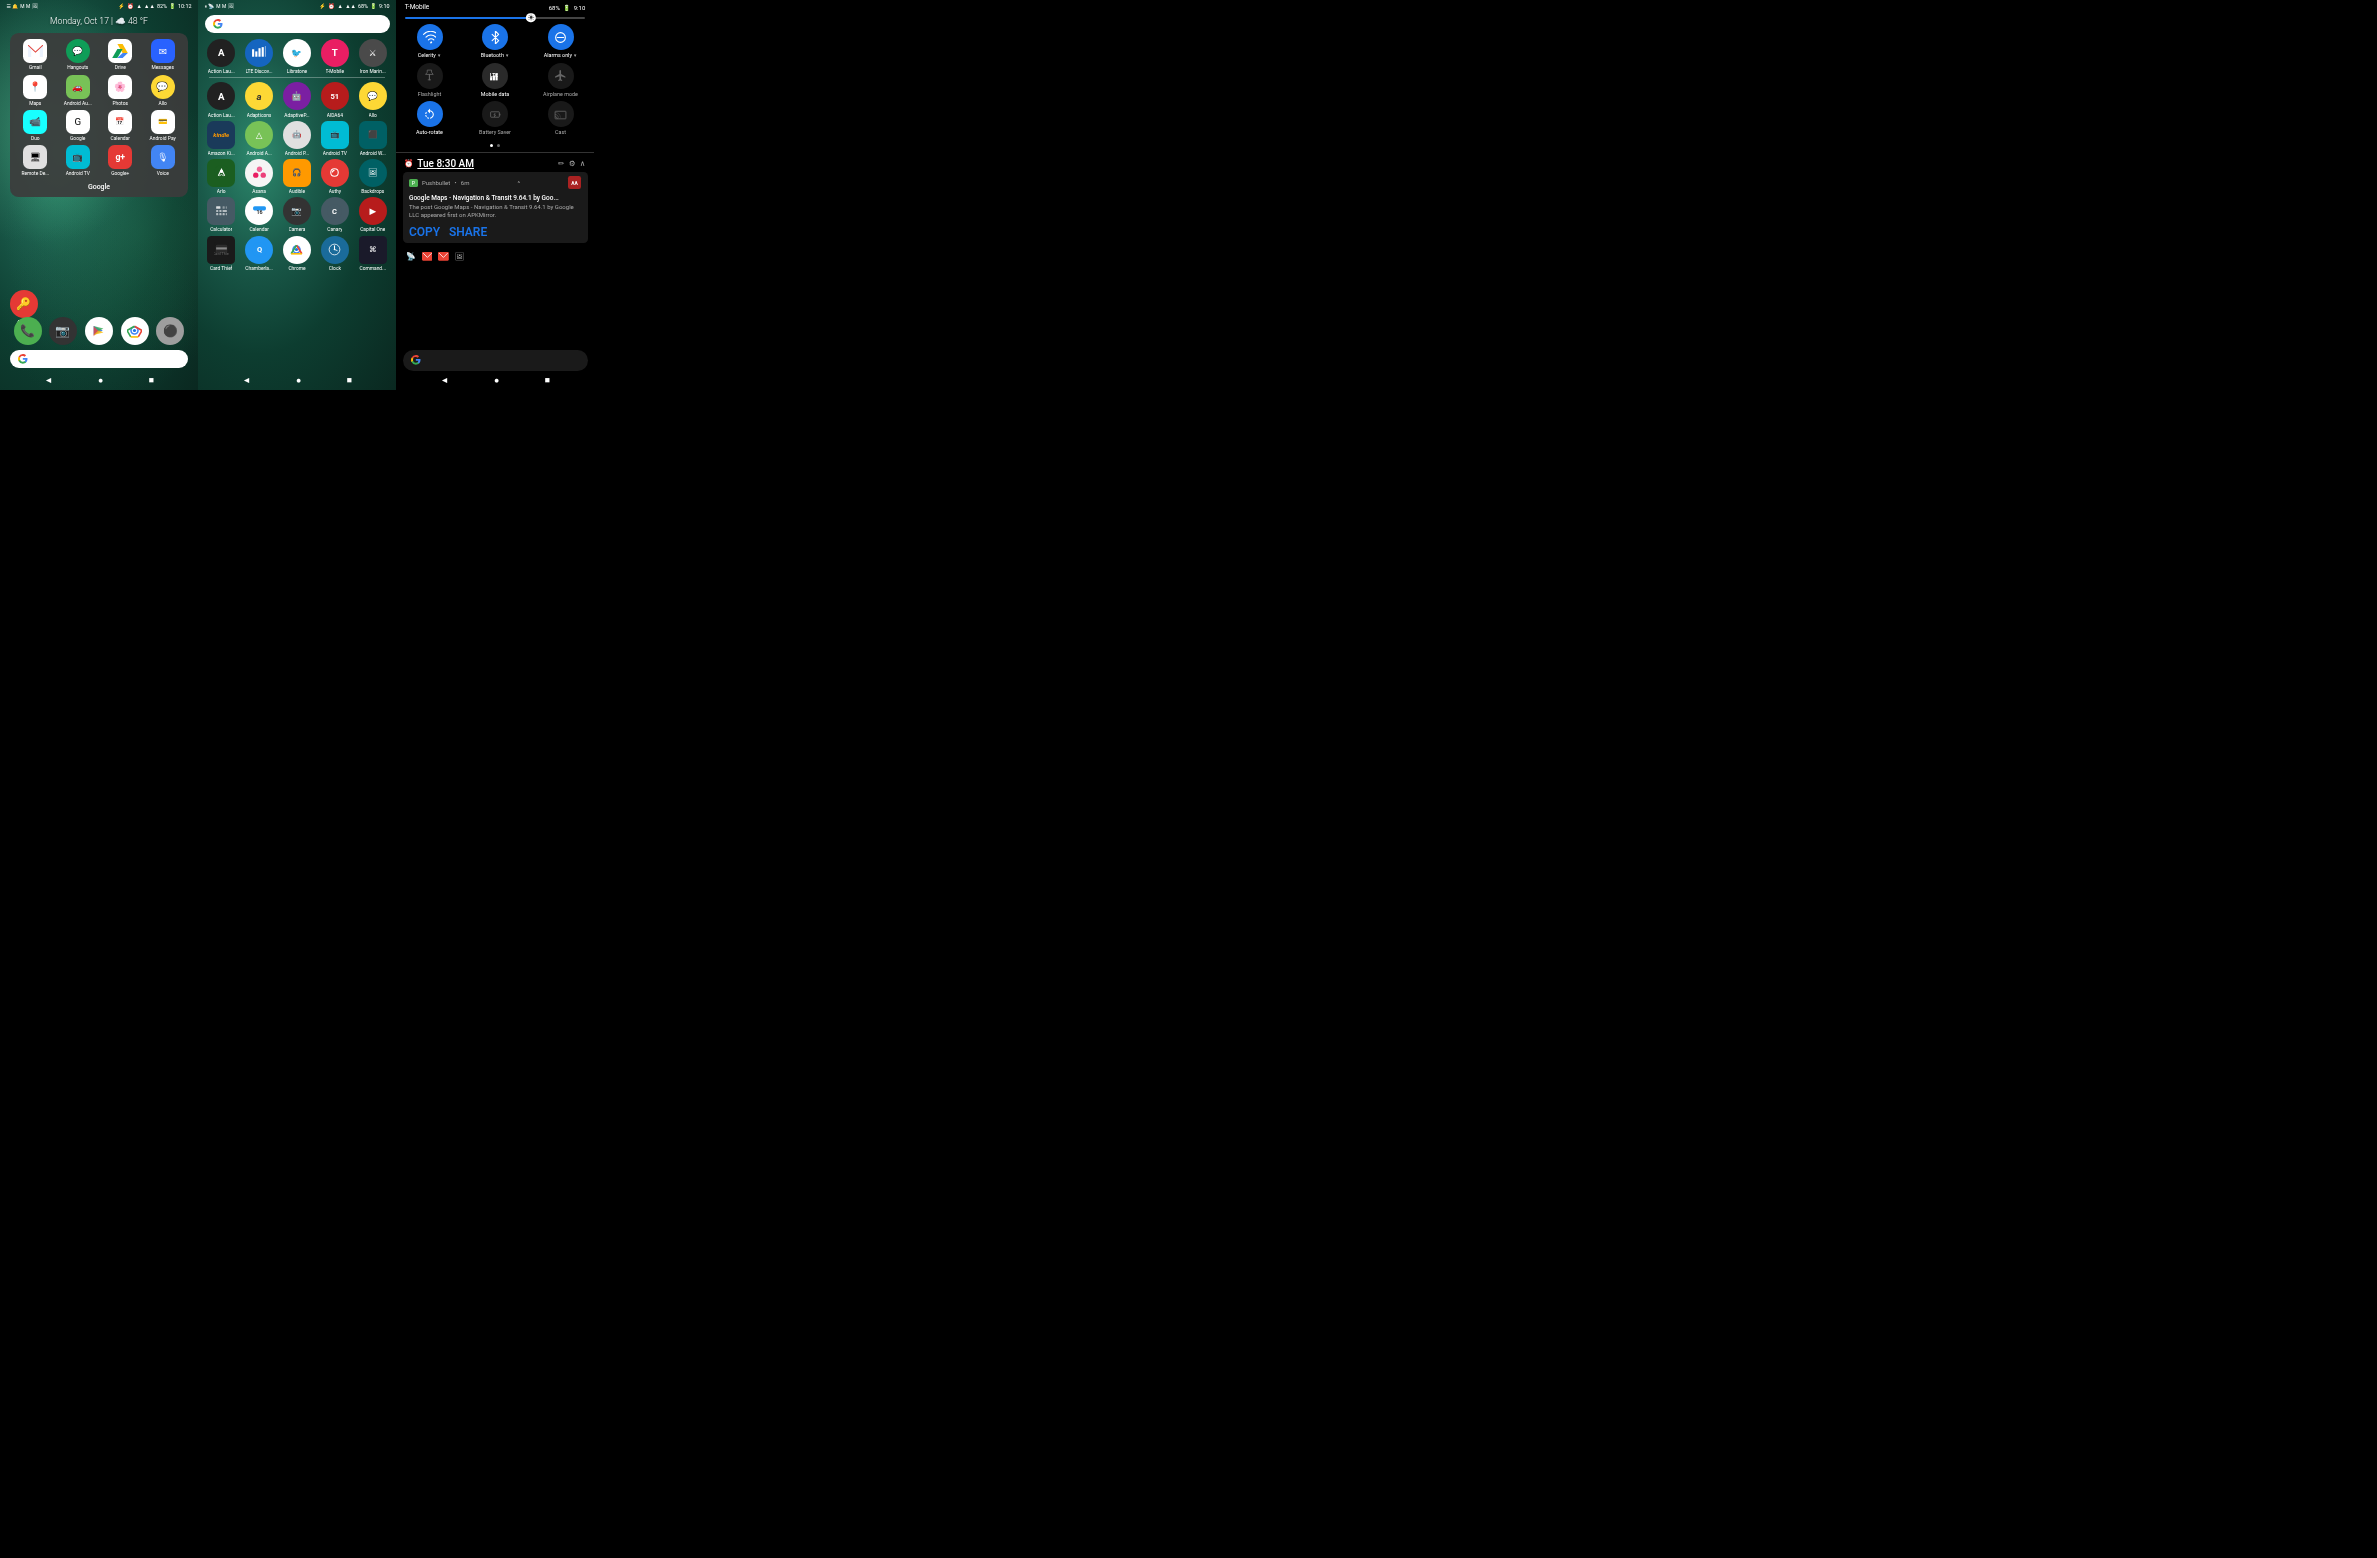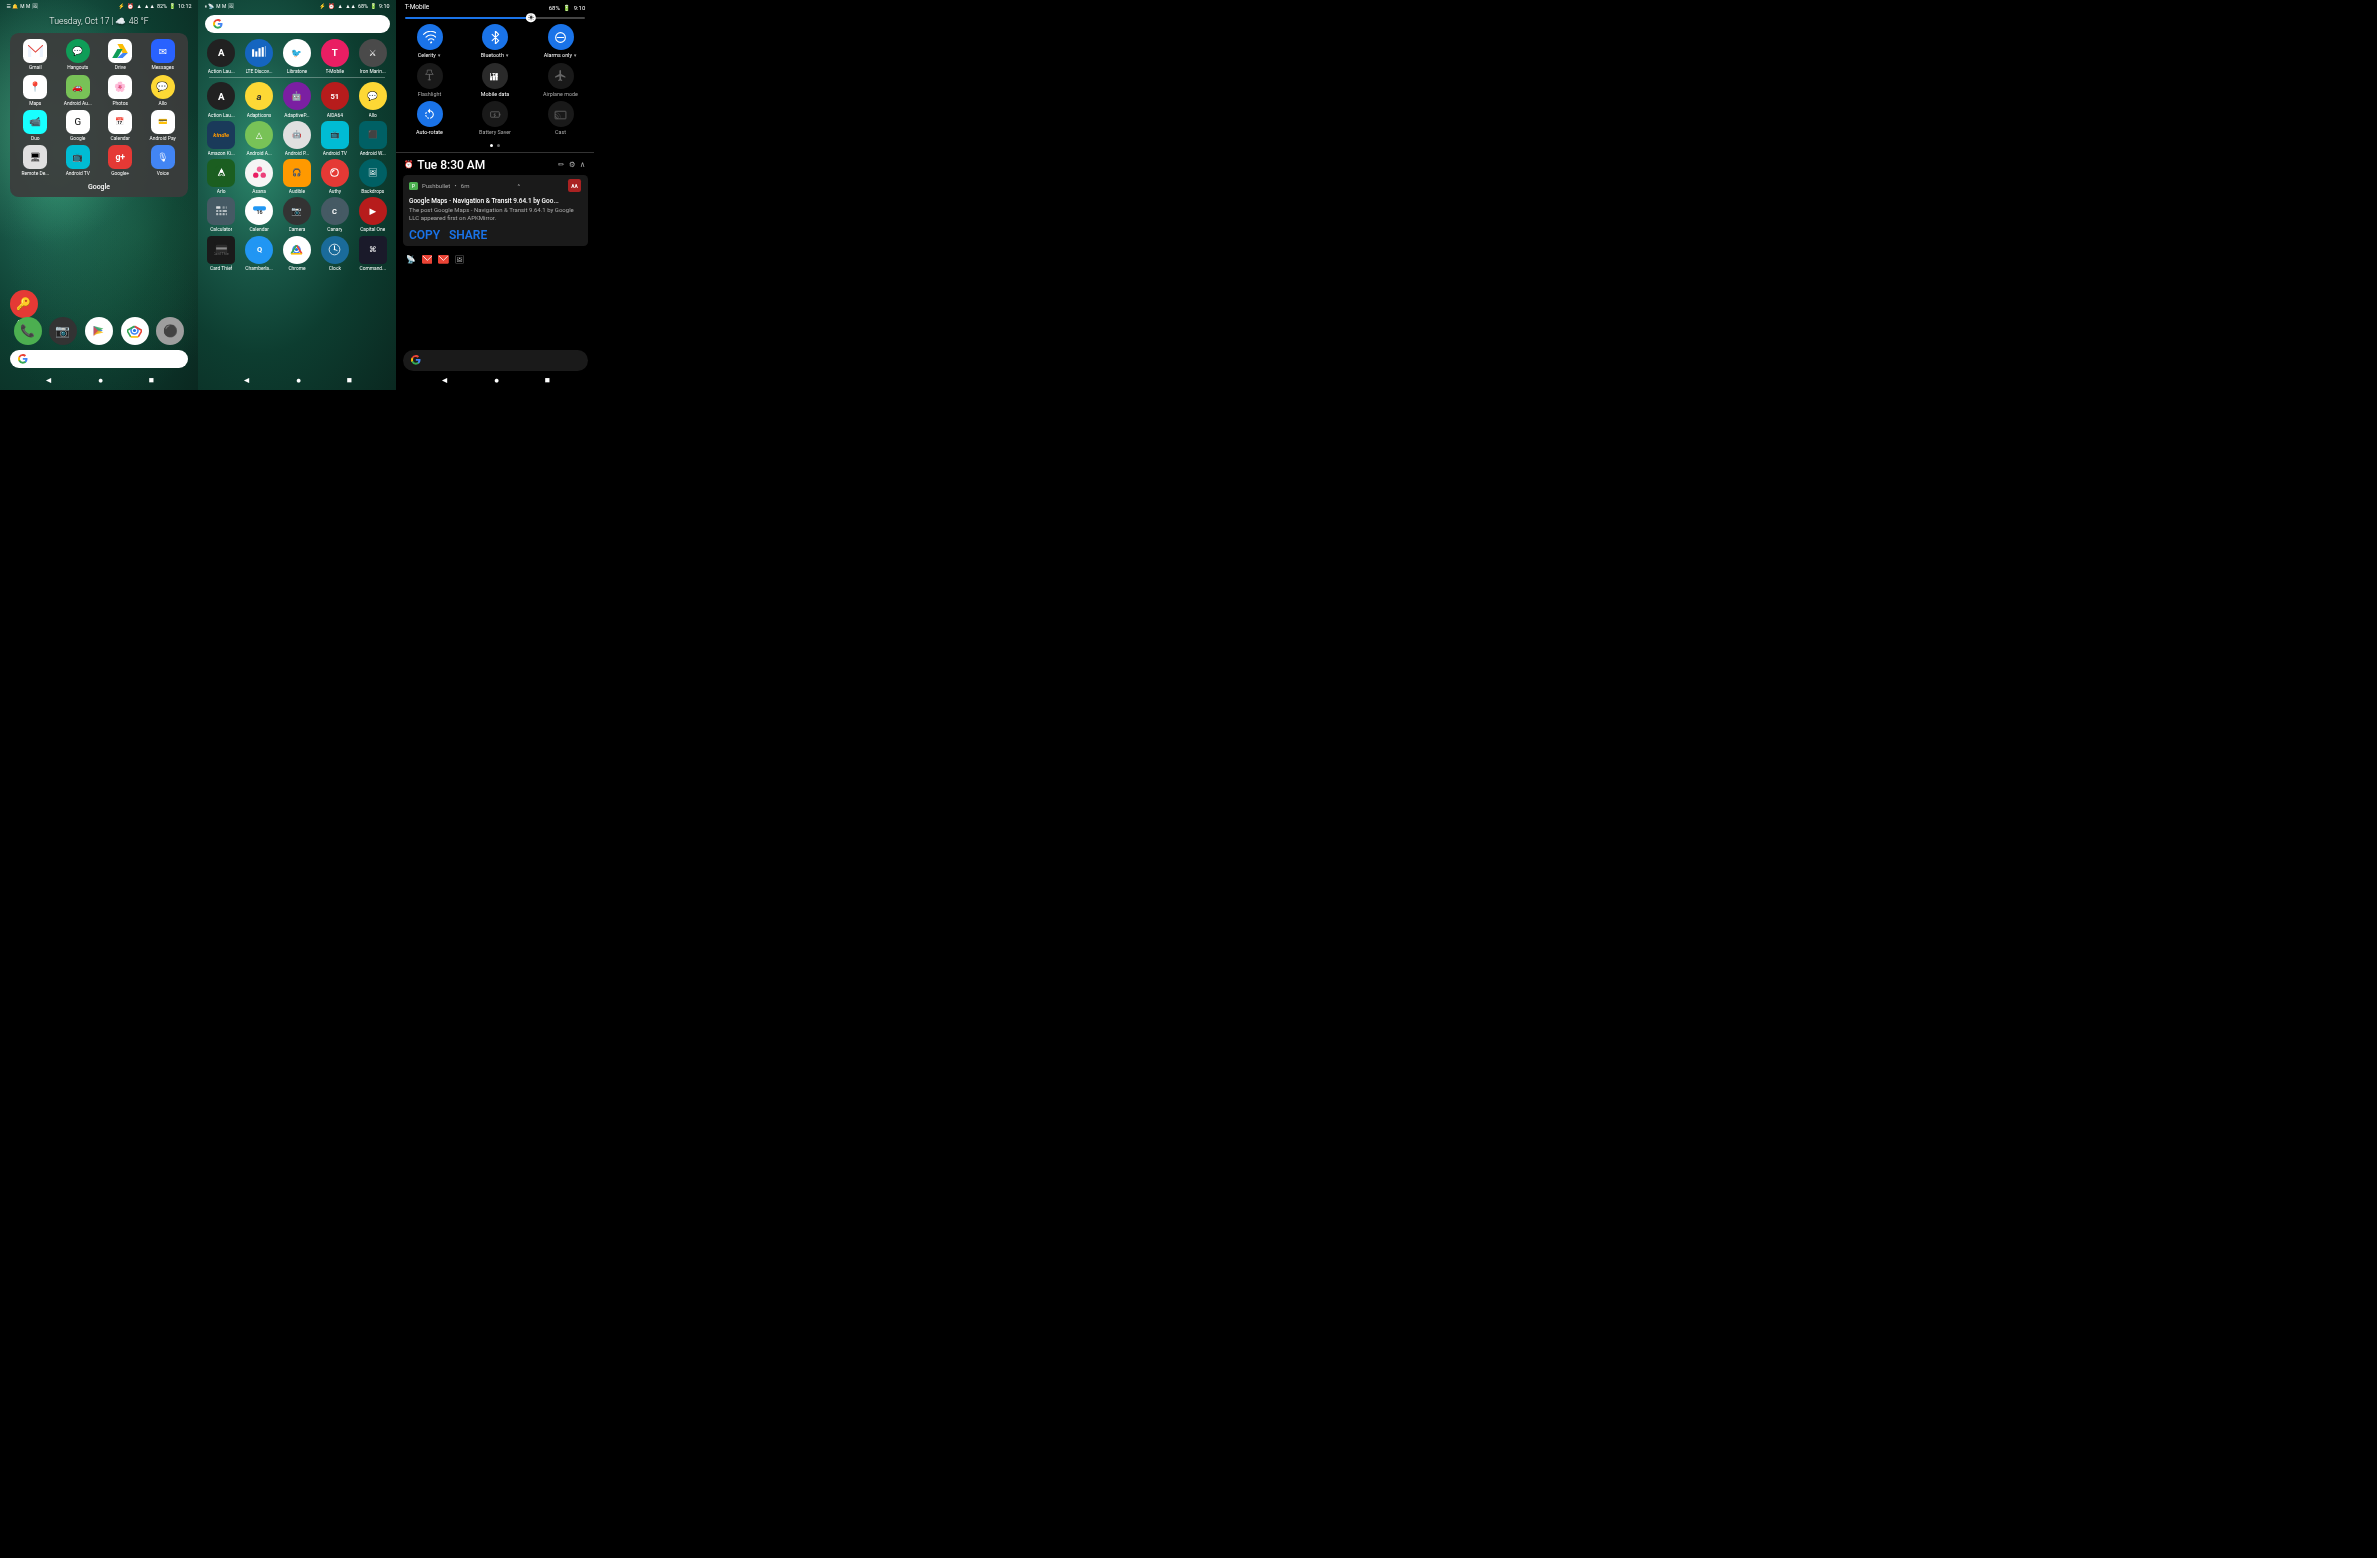--- a/index.html
+++ b/index.html
@@ -402,22 +402,23 @@
       justify-content: space-between;
       padding: 3.2px 8.7px;
     }
     .notification-time {
       display: flex;
       align-items: center;
       gap: 3.2px;
     }
     .notif-time-text {
       color: white;
-      font-size: 12px;
+      font-size: 10px;
       font-weight: 500;
+      text-decoration: underline;
     }
     .notif-actions {
       display: flex;
       gap: 4.3px;
     }
     .notif-action-btn {
       color: #aaa;
       font-size: 7.6px;
       cursor: pointer;
     }
@@ -559,21 +560,21 @@
       <span>⏰</span>
       <span>▲</span>
       <span>▲▲</span>
       <span>82%</span>
       <span>🔋</span>
       <span>10:12</span>
     </div>
   </div>
 
   <div class="date-weather">
-    <div class="date-text">Tuesday, Oct 17  |  ☁️ 48 °F</div>
+    <div class="date-text">Monday, Oct 17  |  ☁️ 48 °F</div>
   </div>
 
   <div class="google-folder">
     <div class="folder-grid">
 
       <div class="folder-app">
         <div class="folder-app-icon icon-gmail" style="background:white;border-radius:6.5px;">
           <svg width="15" height="12" viewBox="0 0 28 22">
               <rect width="28" height="22" rx="2" fill="white"></rect>
               <polyline points="0,0 14,13 28,0" fill="none" stroke="#EA4335" stroke-width="2"></polyline>

